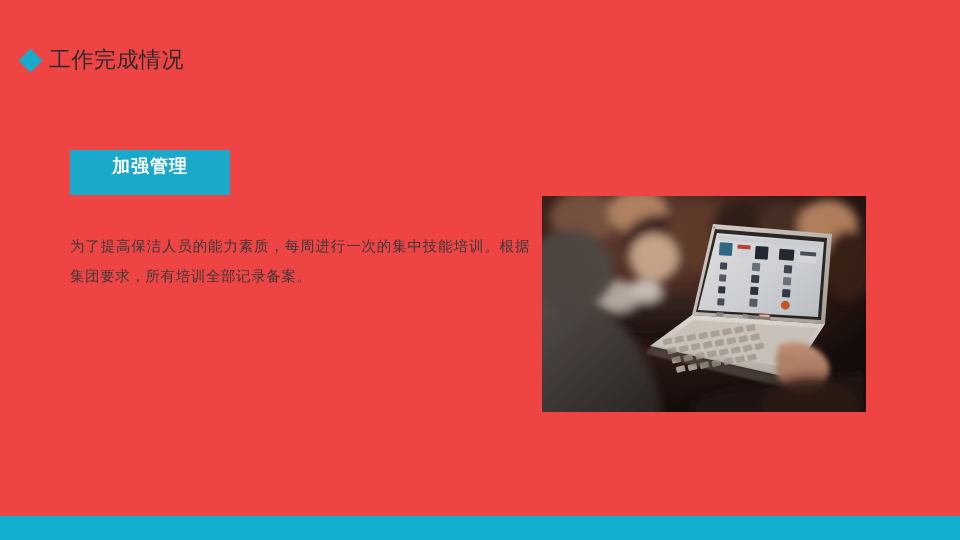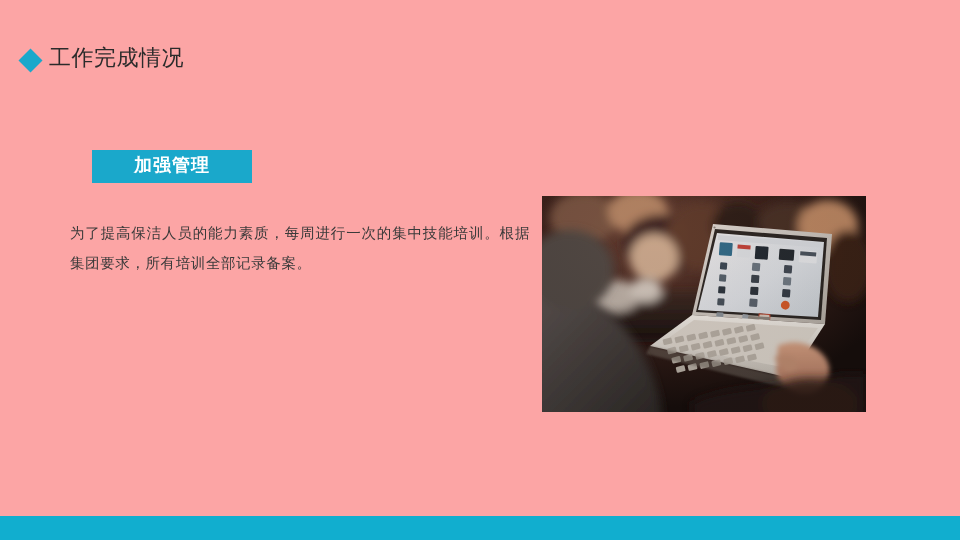--- a/index.html
+++ b/index.html
@@ -11,22 +11,21 @@
     height: 540px;
     background: #ffffff;
     font-family: "Liberation Sans", "DejaVu Sans", sans-serif;
     overflow: hidden;
     position: relative;
   }
 
   .slide {
     position: absolute;
     inset: 0;
-    background: #fca5a5;
-    font-family: Liberation Mono, monospace;
+    background: #ef4444;
   }
 
   
   .title-row {
     position: absolute;
     left: 22px;
     top: 47px;
     display: flex;
     align-items: center;
     gap: 6px;
@@ -52,28 +51,27 @@
   .content-col {
     position: absolute;
     left: 70px;
     top: 150px;
     width: 470px;
   }
 
   .badge {
     display: inline-block;
     width: 160px;
-    height: 33px;
+    height: 45px;
     line-height: 33px;
     text-align: center;
     color: #ffffff;
     font-size: 18px;
     font-weight: bold;
     letter-spacing: 1px;
-    margin-left: 22px;
   }
   .badge-cyan { background: #1aa8cb; }
   .badge-orange { background: #f4620c; }
 
   .para {
     font-size: 14.5px;
     line-height: 30px;
     color: #3a3a3a;
     letter-spacing: 0.6px;
     margin: 0;

